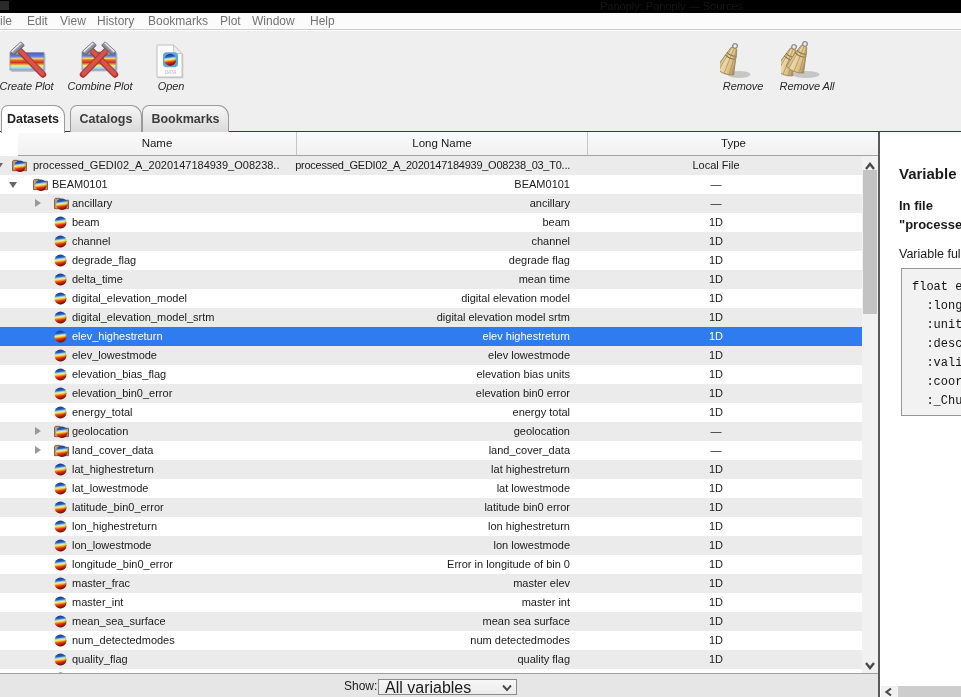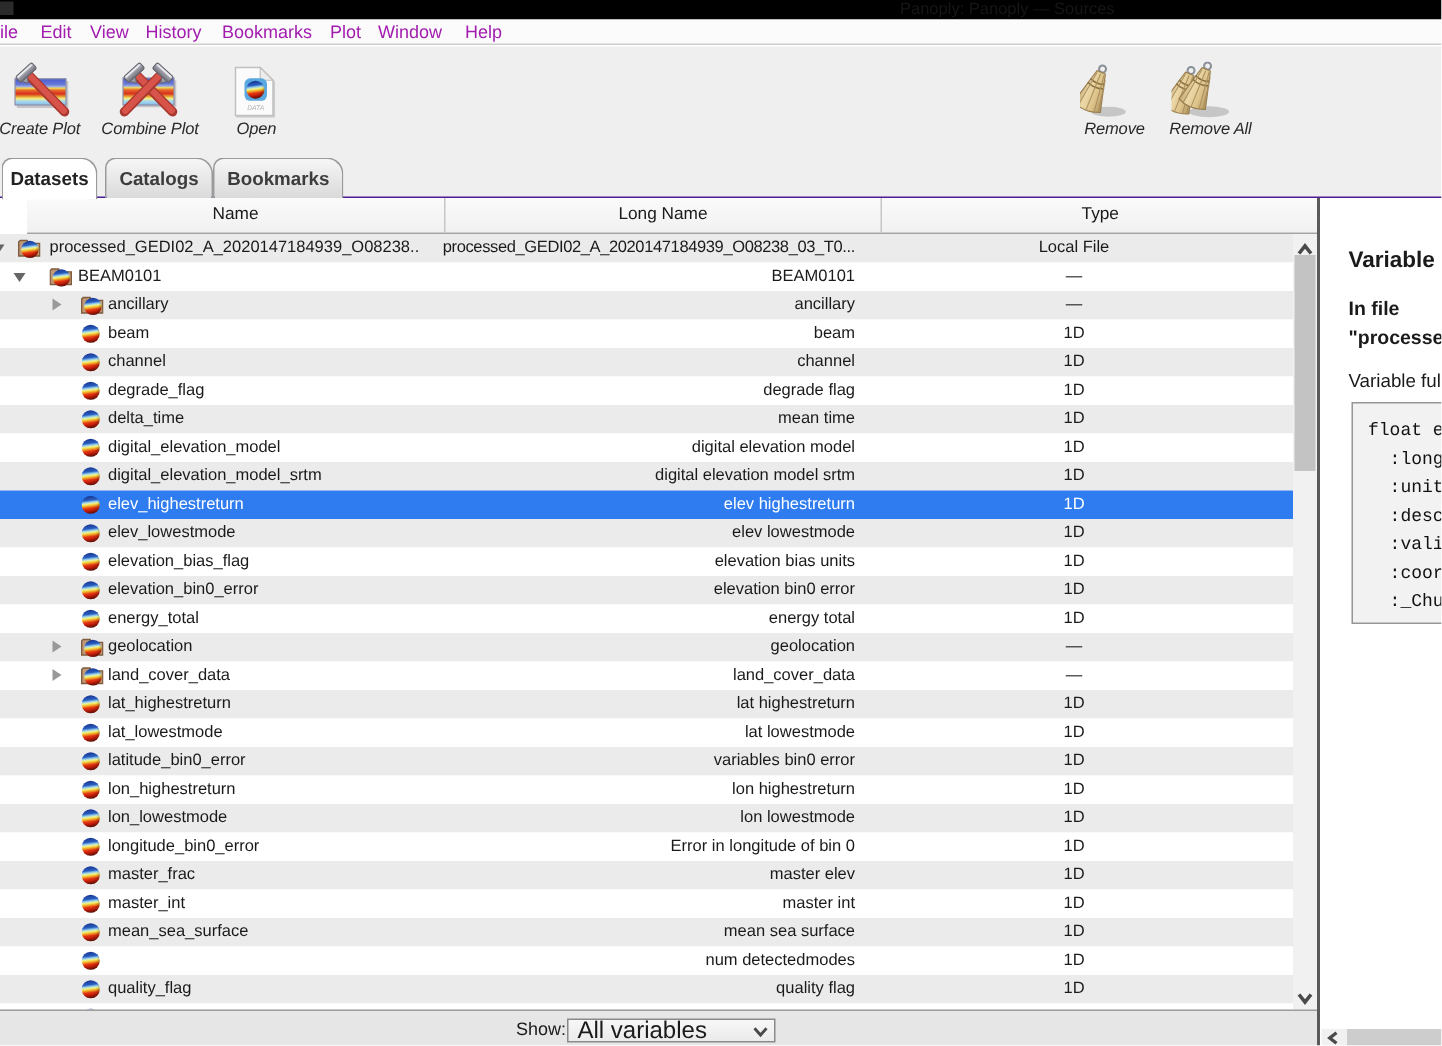--- a/index.html
+++ b/index.html
@@ -1,21 +1,21 @@
 <!DOCTYPE html>
 <html><head><meta charset="utf-8"><style>
 * { margin:0; padding:0; box-sizing:border-box; }
 html,body { width:961px; height:697px; overflow:hidden; }
 body { font-family:"Liberation Sans",sans-serif; position:relative; background:#fff; color:#1a1a1a; }
 .abs { position:absolute; }
 #title { left:0; top:0; width:961px; height:13px; background:#000; }
 #title span { position:absolute; left:600px; top:0px; color:#161616; font-size:11px; }
 #ticon { position:absolute; left:0; top:1px; width:9px; height:9px; background:#2a2a2a; }
 #menu { left:0; top:13px; width:961px; height:17px; background:#fbfbfb; border-bottom:1px solid #cdcdcd; }
-#menu span { position:absolute; top:1px; font-size:12px; color:#a21caf; }
+#menu span { position:absolute; top:1px; font-size:12px; color:#737373; }
 #toolbar { left:0; top:31px; width:961px; height:73px; background:#efefef;font-style:italic; }
 .tlabel { position:absolute; top:49px; font-size:11px; letter-spacing:-0.1px; color:#2a2a2a; text-align:center; white-space:nowrap; }
 #tabbar { left:0; top:104px; width:961px; height:28px; background:#efefef; border-bottom:1px solid #4c1d95; }
 .tab { position:absolute; top:1px; height:27px; border:1px solid #9a9a9a; border-bottom:none;
   border-radius:7px 11px 0 0; background:linear-gradient(#f6f6f6,#dadada);
   font-size:12.5px; font-weight:bold; color:#3c3c3c; text-align:center; line-height:26px; }
 .tab.active { background:#fff; height:28px; color:#222; z-index:3; }
 #thead { left:0; top:132px; width:878px; height:24px; background:linear-gradient(#fafafa,#f1f1f1);
   border-bottom:1px solid #a3a3a3; font-size:11.5px;margin-left:18px; }
 #thead .hc { position:absolute; top:0; height:23px; line-height:23px; text-align:center; border-right:1px solid #c6c6c6; }
@@ -346,21 +346,21 @@
       <span class="nm" style="left:72px;width:208px">lat_lowestmode</span>
       <span class="ln">lat lowestmode</span>
       <span class="tp">1D</span>
     </div>
 <div class="row odd">
       <svg class="ic" style="left:54px;top:3px" width="13" height="13" viewBox="0 0 16 16">
         <circle cx="8" cy="8" r="7.4" fill="url(#glb)"></circle>
         <circle cx="8" cy="8" r="7.4" fill="url(#shad)"></circle>
       </svg>
       <span class="nm" style="left:72px;width:208px">latitude_bin0_error</span>
-      <span class="ln">variables bin0 error</span>
+      <span class="ln">latitude bin0 error</span>
       <span class="tp">1D</span>
     </div>
 <div class="row">
       <svg class="ic" style="left:54px;top:3px" width="13" height="13" viewBox="0 0 16 16">
         <circle cx="8" cy="8" r="7.4" fill="url(#glb)"></circle>
         <circle cx="8" cy="8" r="7.4" fill="url(#shad)"></circle>
       </svg>
       <span class="nm" style="left:72px;width:208px">lon_highestreturn</span>
       <span class="ln">lon highestreturn</span>
       <span class="tp">1D</span>
@@ -408,20 +408,21 @@
       </svg>
       <span class="nm" style="left:72px;width:208px">mean_sea_surface</span>
       <span class="ln">mean sea surface</span>
       <span class="tp">1D</span>
     </div>
 <div class="row">
       <svg class="ic" style="left:54px;top:3px" width="13" height="13" viewBox="0 0 16 16">
         <circle cx="8" cy="8" r="7.4" fill="url(#glb)"></circle>
         <circle cx="8" cy="8" r="7.4" fill="url(#shad)"></circle>
       </svg>
+      <span class="nm" style="left:72px;width:208px">num_detectedmodes</span>
       <span class="ln">num detectedmodes</span>
       <span class="tp">1D</span>
     </div>
 <div class="row odd">
       <svg class="ic" style="left:54px;top:3px" width="13" height="13" viewBox="0 0 16 16">
         <circle cx="8" cy="8" r="7.4" fill="url(#glb)"></circle>
         <circle cx="8" cy="8" r="7.4" fill="url(#shad)"></circle>
       </svg>
       <span class="nm" style="left:72px;width:208px">quality_flag</span>
       <span class="ln">quality flag</span>

